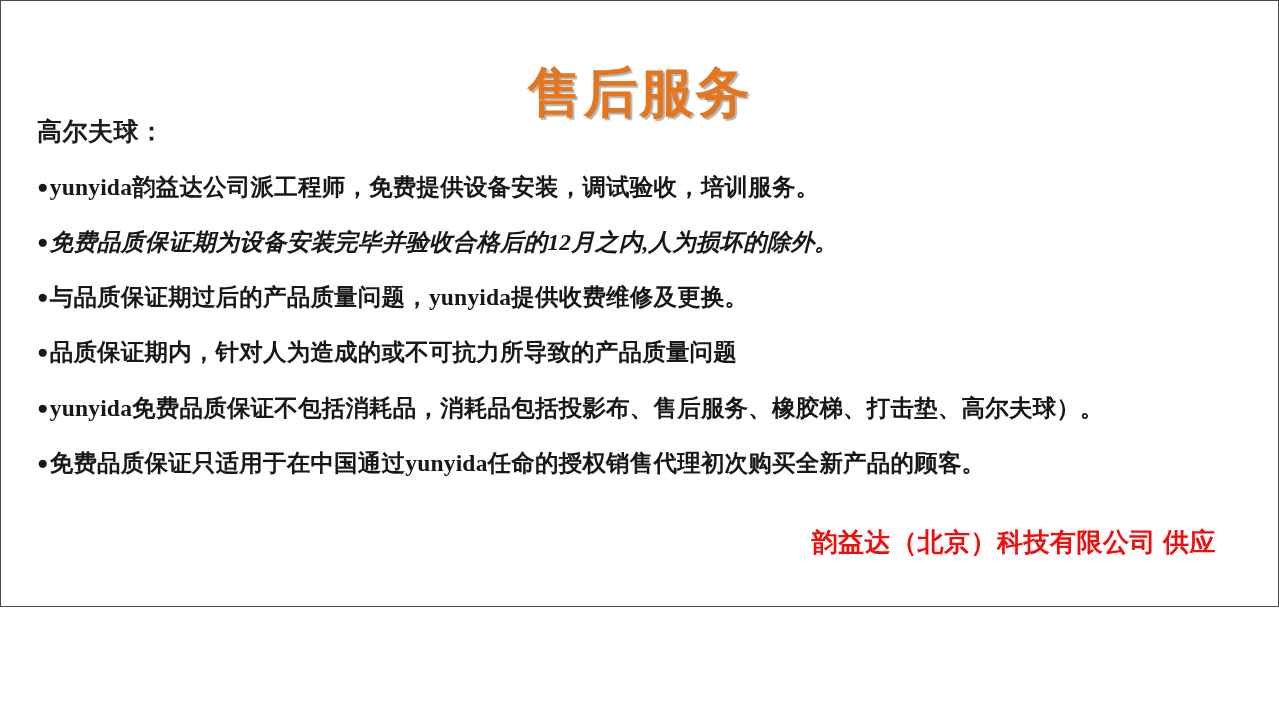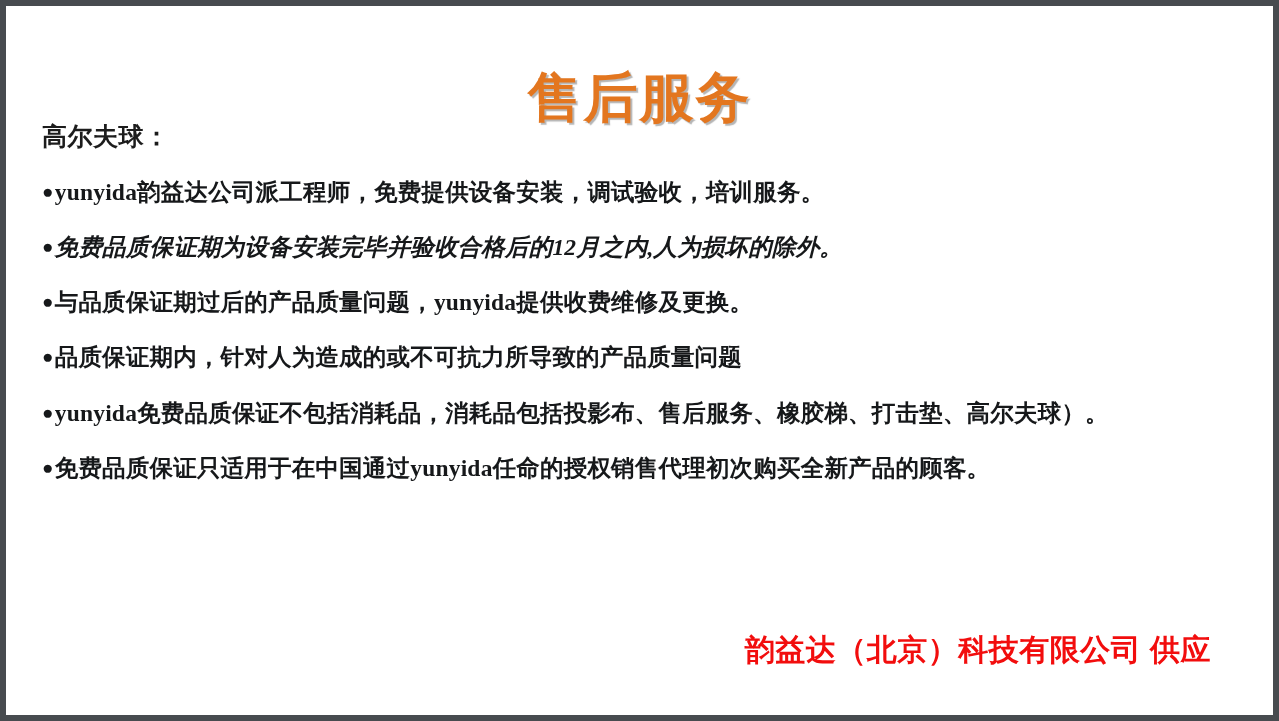--- a/index.html
+++ b/index.html
@@ -10,24 +10,24 @@
   body {
     width: 1279px;
     height: 721px;
     overflow: hidden;
     font-family: "Liberation Serif", "DejaVu Serif", serif;
   }
 
   #slide {
     position: relative;
     width: 1279px;
-    height: 721px;
+    height: 607px;
     box-sizing: border-box;
     background: #ffffff;
-    border: 6px solid #fca5a5;
+    border: 1px solid #fca5a5;
     overflow: hidden;
   }
 
   
   .title-wrap {
     position: absolute;
     left: 0;
     top: 28px;
     width: 100%;
     text-align: center;
@@ -88,22 +88,22 @@
   }
 
   
   .footer-wrap {
     position: absolute;
     right: 62px;
     bottom: 48px;
     text-align: right;
   }
   .footer-text {
-    font-family: Liberation Sans, sans-serif;
-    font-size: 30px;
+    font-family: Liberation Serif, serif;
+    font-size: 26px;
     font-weight: bold;
     color: #f20d0d;
     letter-spacing: 0.5px;
     line-height: 1.15;
     white-space: nowrap;
   }
 </style>
 </head>
 <body>
 

